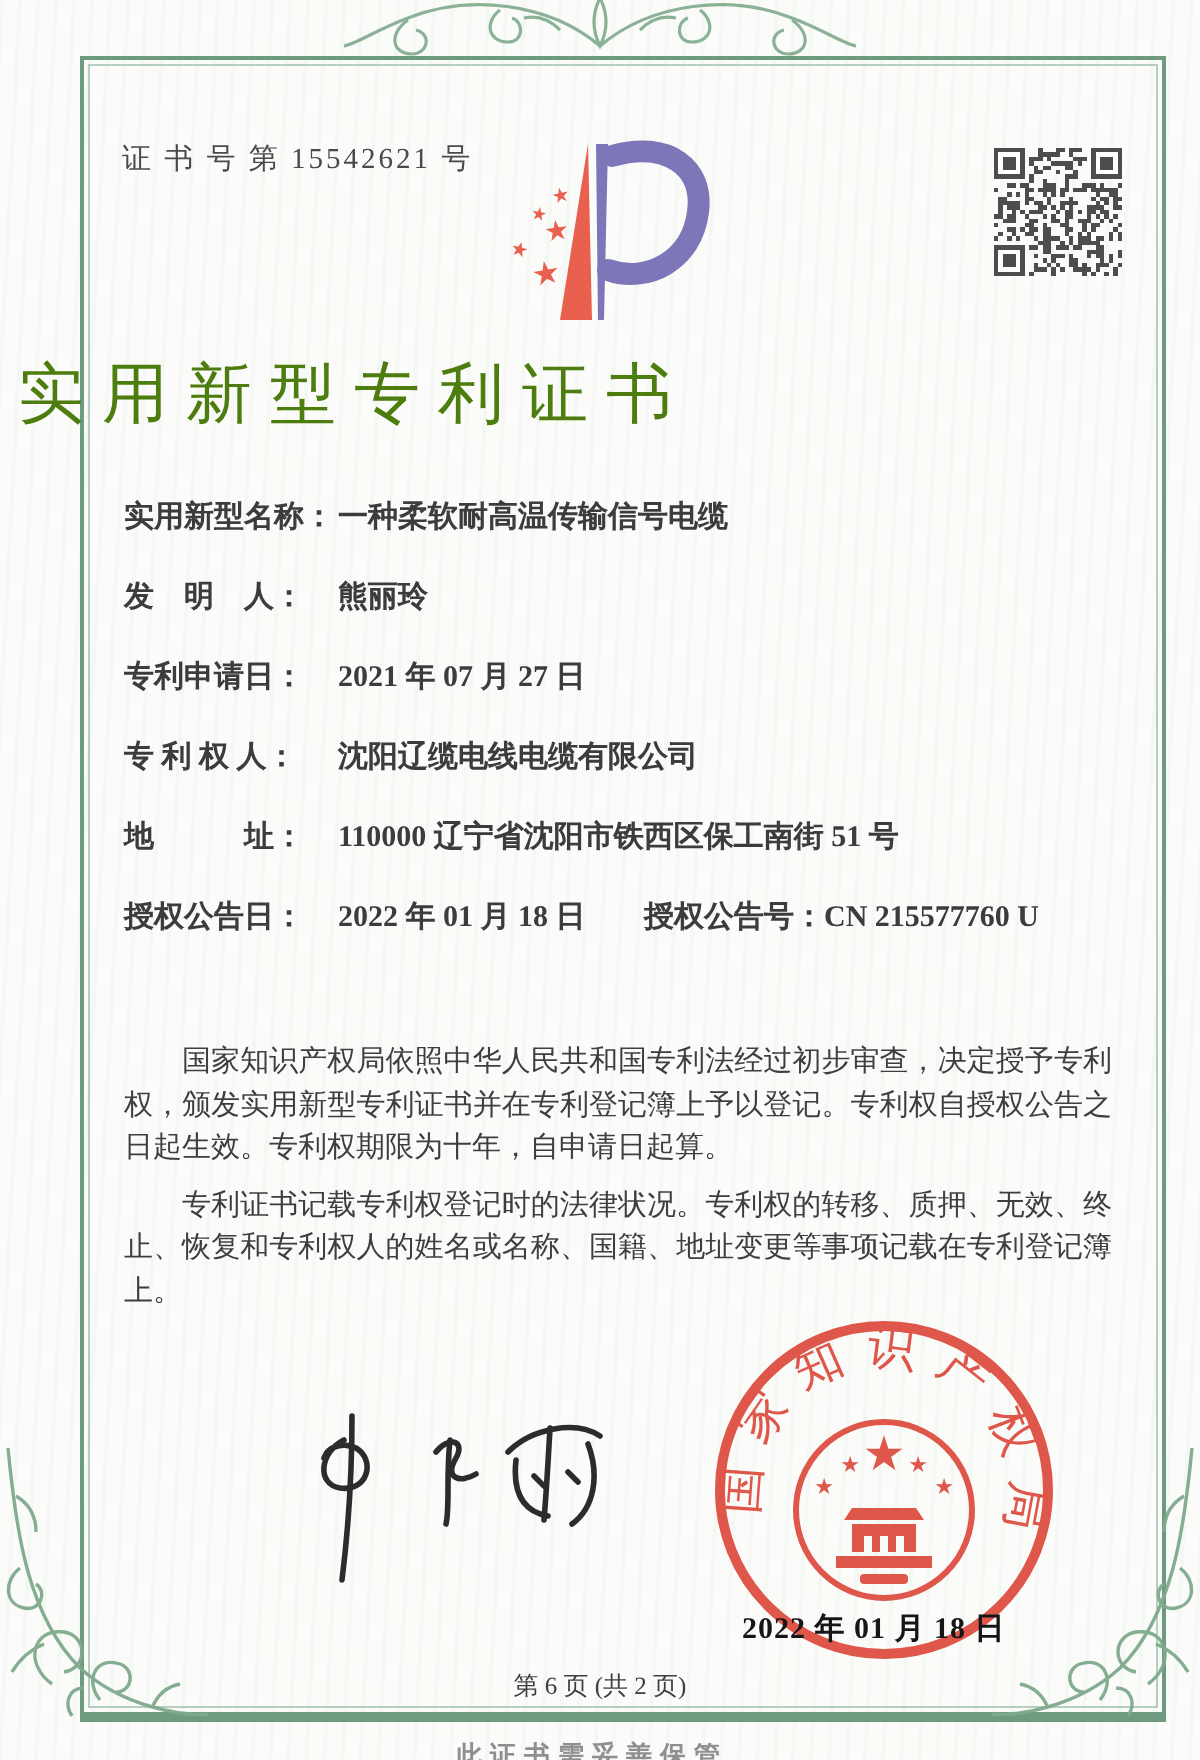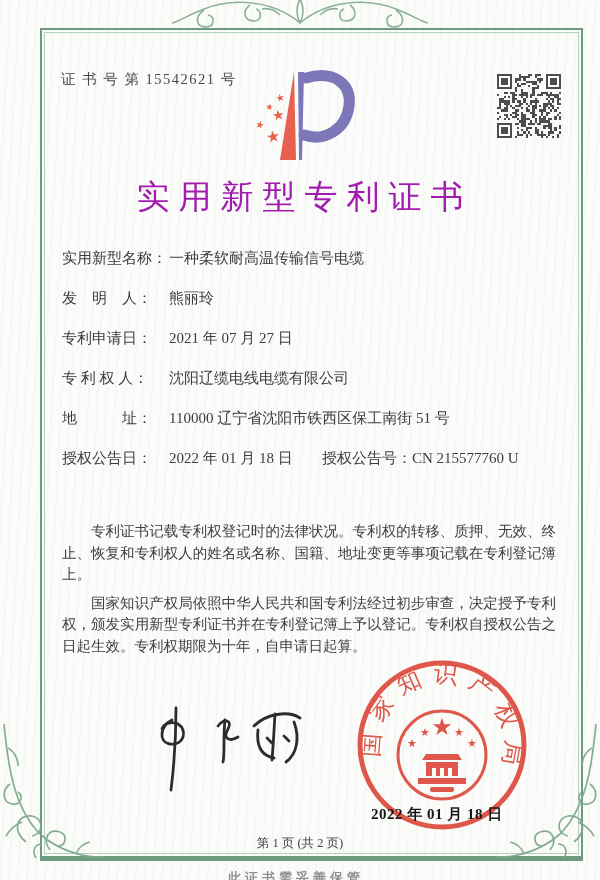--- a/index.html
+++ b/index.html
@@ -15,24 +15,24 @@
   .frame-outer{position:absolute;left:40px;top:28px;right:17px;bottom:19px;
     border:2px solid #6e9a7f;border-bottom-width:5px;}
   .frame-inner{position:absolute;inset:2px;border:1px solid #b4cfbd;}
   .orn{position:absolute;pointer-events:none;}
   .orn-top{left:170px;top:-7px;}
   .orn-bl{left:-4px;top:724px;}
   .orn-br{left:494px;top:724px;transform:scaleX(-1);}
   .cert-no{position:absolute;left:61px;top:70px;font-size:14.5px;letter-spacing:1.5px;color:#4a4a4a;}
   .logo{position:absolute;left:236px;top:64px;}
   .qr{position:absolute;left:497px;top:74px;width:64px;height:64px;}
-  .title{position:absolute;left:0;right:0;top:175px;text-align:center;
-    font-size:33px;letter-spacing:9px;padding-left:9px;color:#a21caf;}
+  .title{position:absolute;left:0;right:0;top:175px;
+    font-size:33px;letter-spacing:9px;padding-left:9px;color:#4d7c0f;}
   .fields{position:absolute;left:62px;top:249px;right:30px;font-size:15px;}
-  .field{height:22px;margin-bottom:18px;white-space:nowrap;}
+  .field{height:22px;margin-bottom:18px;white-space:nowrap;font-weight:bold;}
   .flabel{display:inline-block;min-width:107px;}
   .grant{position:relative;}
   .grant .second{position:absolute;left:260px;top:0;}
   .paras{position:absolute;left:62px;right:44px;top:521px;font-size:14.5px;
     line-height:21.5px;text-align:justify;color:#3e3e3e;}
   .paras p{margin:0 0 7px;text-indent:2em;}
   .signer{position:absolute;left:62px;top:735px;font-size:15px;line-height:31px;letter-spacing:2px;}
   .sig-svg{position:absolute;left:126px;top:696px;}
   .seal-wrap{position:absolute;left:352px;top:655px;width:180px;height:180px;}
   .seal-date{position:absolute;left:371px;top:805px;font-size:15px;font-weight:bold;
@@ -418,22 +418,22 @@
     <div class="field">
       <span class="flabel">地　　　址：</span><span class="fvalue">110000 辽宁省沈阳市铁西区保工南街 51 号</span>
     </div>
     <div class="field grant">
       <span><span class="flabel">授权公告日：</span><span class="fvalue">2022 年 01 月 18 日</span></span>
       <span class="second"><span>授权公告号：</span><span>CN 215577760 U</span></span>
     </div>
   </div>
 
   <div class="paras">
+    <p>国家知识产权局依照中华人民共和国专利法经过初步审查，决定授予专利权，颁发实用新型专利证书并在专利登记簿上予以登记。专利权自授权公告之日起生效。专利权期限为十年，自申请日起算。</p>
     <p>专利证书记载专利权登记时的法律状况。专利权的转移、质押、无效、终止、恢复和专利权人的姓名或名称、国籍、地址变更等事项记载在专利登记簿上。</p>
-    <p>国家知识产权局依照中华人民共和国专利法经过初步审查，决定授予专利权，颁发实用新型专利证书并在专利登记簿上予以登记。专利权自授权公告之日起生效。专利权期限为十年，自申请日起算。</p>
   </div>
 
 
   <svg class="sig-svg" width="200" height="104" viewBox="0 0 200 104">
     <g fill="none" stroke="#2c2c2c" stroke-width="2.8" stroke-linecap="round">
       <path d="M46,24 C34,30 32,46 44,48 C58,50 62,34 52,28 C46,25 38,27 36,33"></path>
       <path d="M50,12 C50,38 48,70 45,94"></path>
       <path d="M92,30 C98,22 107,24 102,33 C96,43 104,46 112,41"></path>
       <path d="M99,24 C97,42 99,58 97,66"></path>
       <path d="M128,30 C140,18 162,14 174,22"></path>
@@ -471,17 +471,17 @@
           <rect x="96" y="113" width="4" height="8"></rect>
         </g>
         <rect x="66" y="123" width="48" height="6"></rect>
         <rect x="78" y="132" width="24" height="5" rx="2"></rect>
       </g>
     </g>
   </svg>
 
   <div class="seal-date">2022 年 01 月 18 日</div>
 
-  <div class="footer">第 1 页 (共 2 页)</div>
+  <div class="footer">第 6 页 (共 2 页)</div>
 
   <div class="bottom-partial">此证书需妥善保管</div>
 
 </div>
 
 </body></html>

